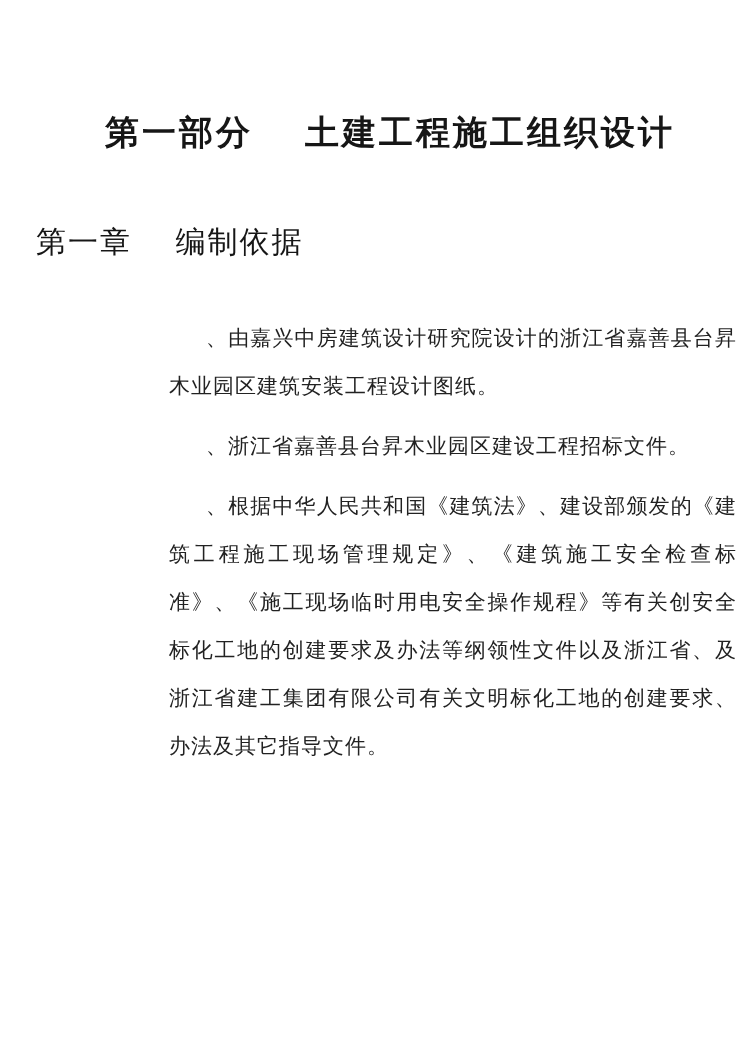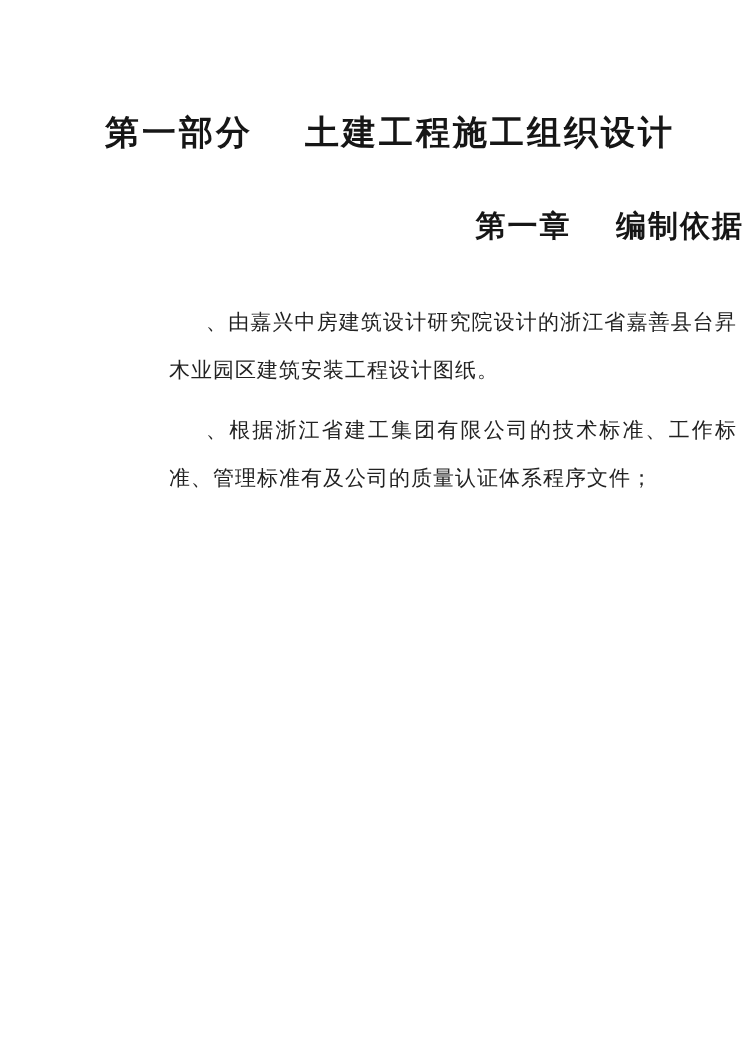--- a/index.html
+++ b/index.html
@@ -23,26 +23,26 @@
     text-align: center;
     font-family: "DejaVu Serif", serif;
     font-size: 34px;
     line-height: 1.3;
     font-weight: bold;
     letter-spacing: 3px;
     color: #161616;
     white-space: nowrap;
   }
   .chapter-title {
-    margin: 54px 0 0 0;
+    margin: 70px 0 0 0;
     padding: 0;
-    text-align: right;
+    text-align: left;
     font-size: 30px;
     line-height: 1.2;
-    font-weight: bold;
+    font-weight: normal;
     letter-spacing: 2px;
     color: #161616;
     white-space: nowrap;
   }
   .body-text {
     margin: 54px 31px 0 85px;
     width: 628px;
     font-size: 21px;
     line-height: 48px;
     letter-spacing: 1px;
@@ -59,16 +59,17 @@
 <body>
 
 <div class="page">
 
   <h1 class="part-title">第一部分　 土建工程施工组织设计</h1>
 
   <h2 class="chapter-title">第一章　 编制依据</h2>
 
   <div class="body-text">
     <p>、由嘉兴中房建筑设计研究院设计的浙江省嘉善县台昇木业园区建筑安装工程设计图纸。</p>
-    <p>、根据浙江省建工集团有限公司的技术标准、工作标准、管理标准有及公司的质量认证体系程序文件；</p>
+    <p>、浙江省嘉善县台昇木业园区建设工程招标文件。</p>
+    <p>、根据中华人民共和国《建筑法》、建设部颁发的《建筑工程施工现场管理规定》、《建筑施工安全检查标准》、《施工现场临时用电安全操作规程》等有关创安全标化工地的创建要求及办法等纲领性文件以及浙江省、及浙江省建工集团有限公司有关文明标化工地的创建要求、办法及其它指导文件。</p>
   </div>
 
 </div>
 
 </body></html>

